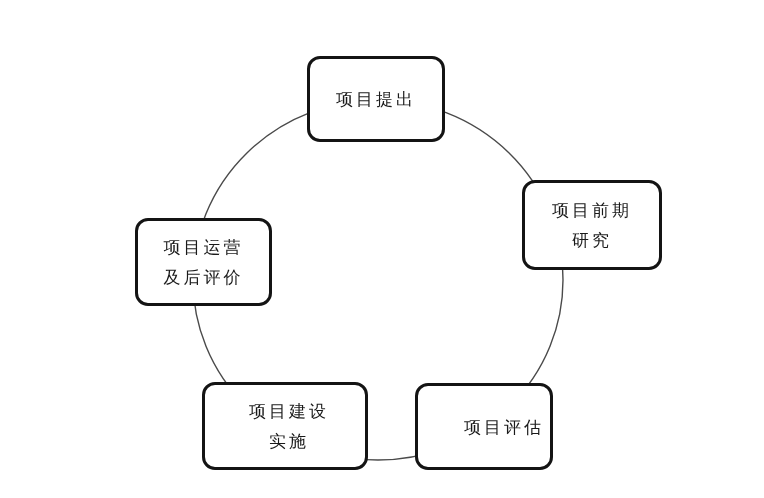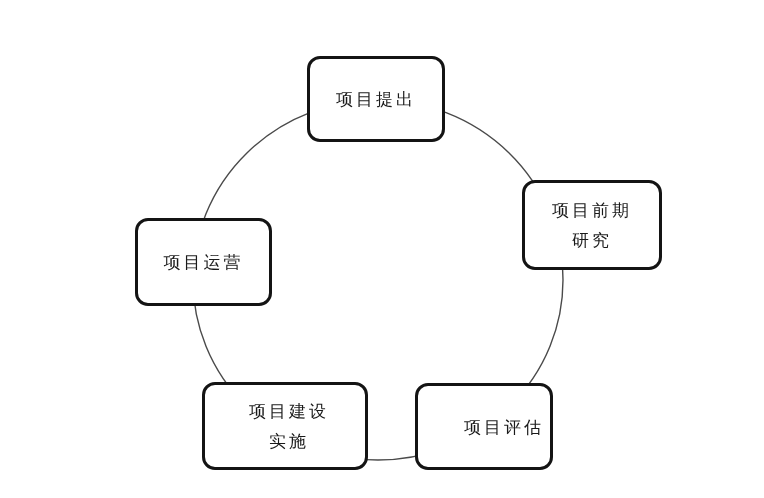--- a/index.html
+++ b/index.html
@@ -69,15 +69,16 @@
     <span class="line">项目评估</span>
   </div>
 
   <div class="node node-bottom-left">
     <span class="line">项目建设</span>
     <span class="line">实施</span>
   </div>
 
   <div class="node node-left">
     <span class="line">项目运营</span>
+    <span class="line">及后评价</span>
   </div>
 
 </div>
 
 </body></html>

